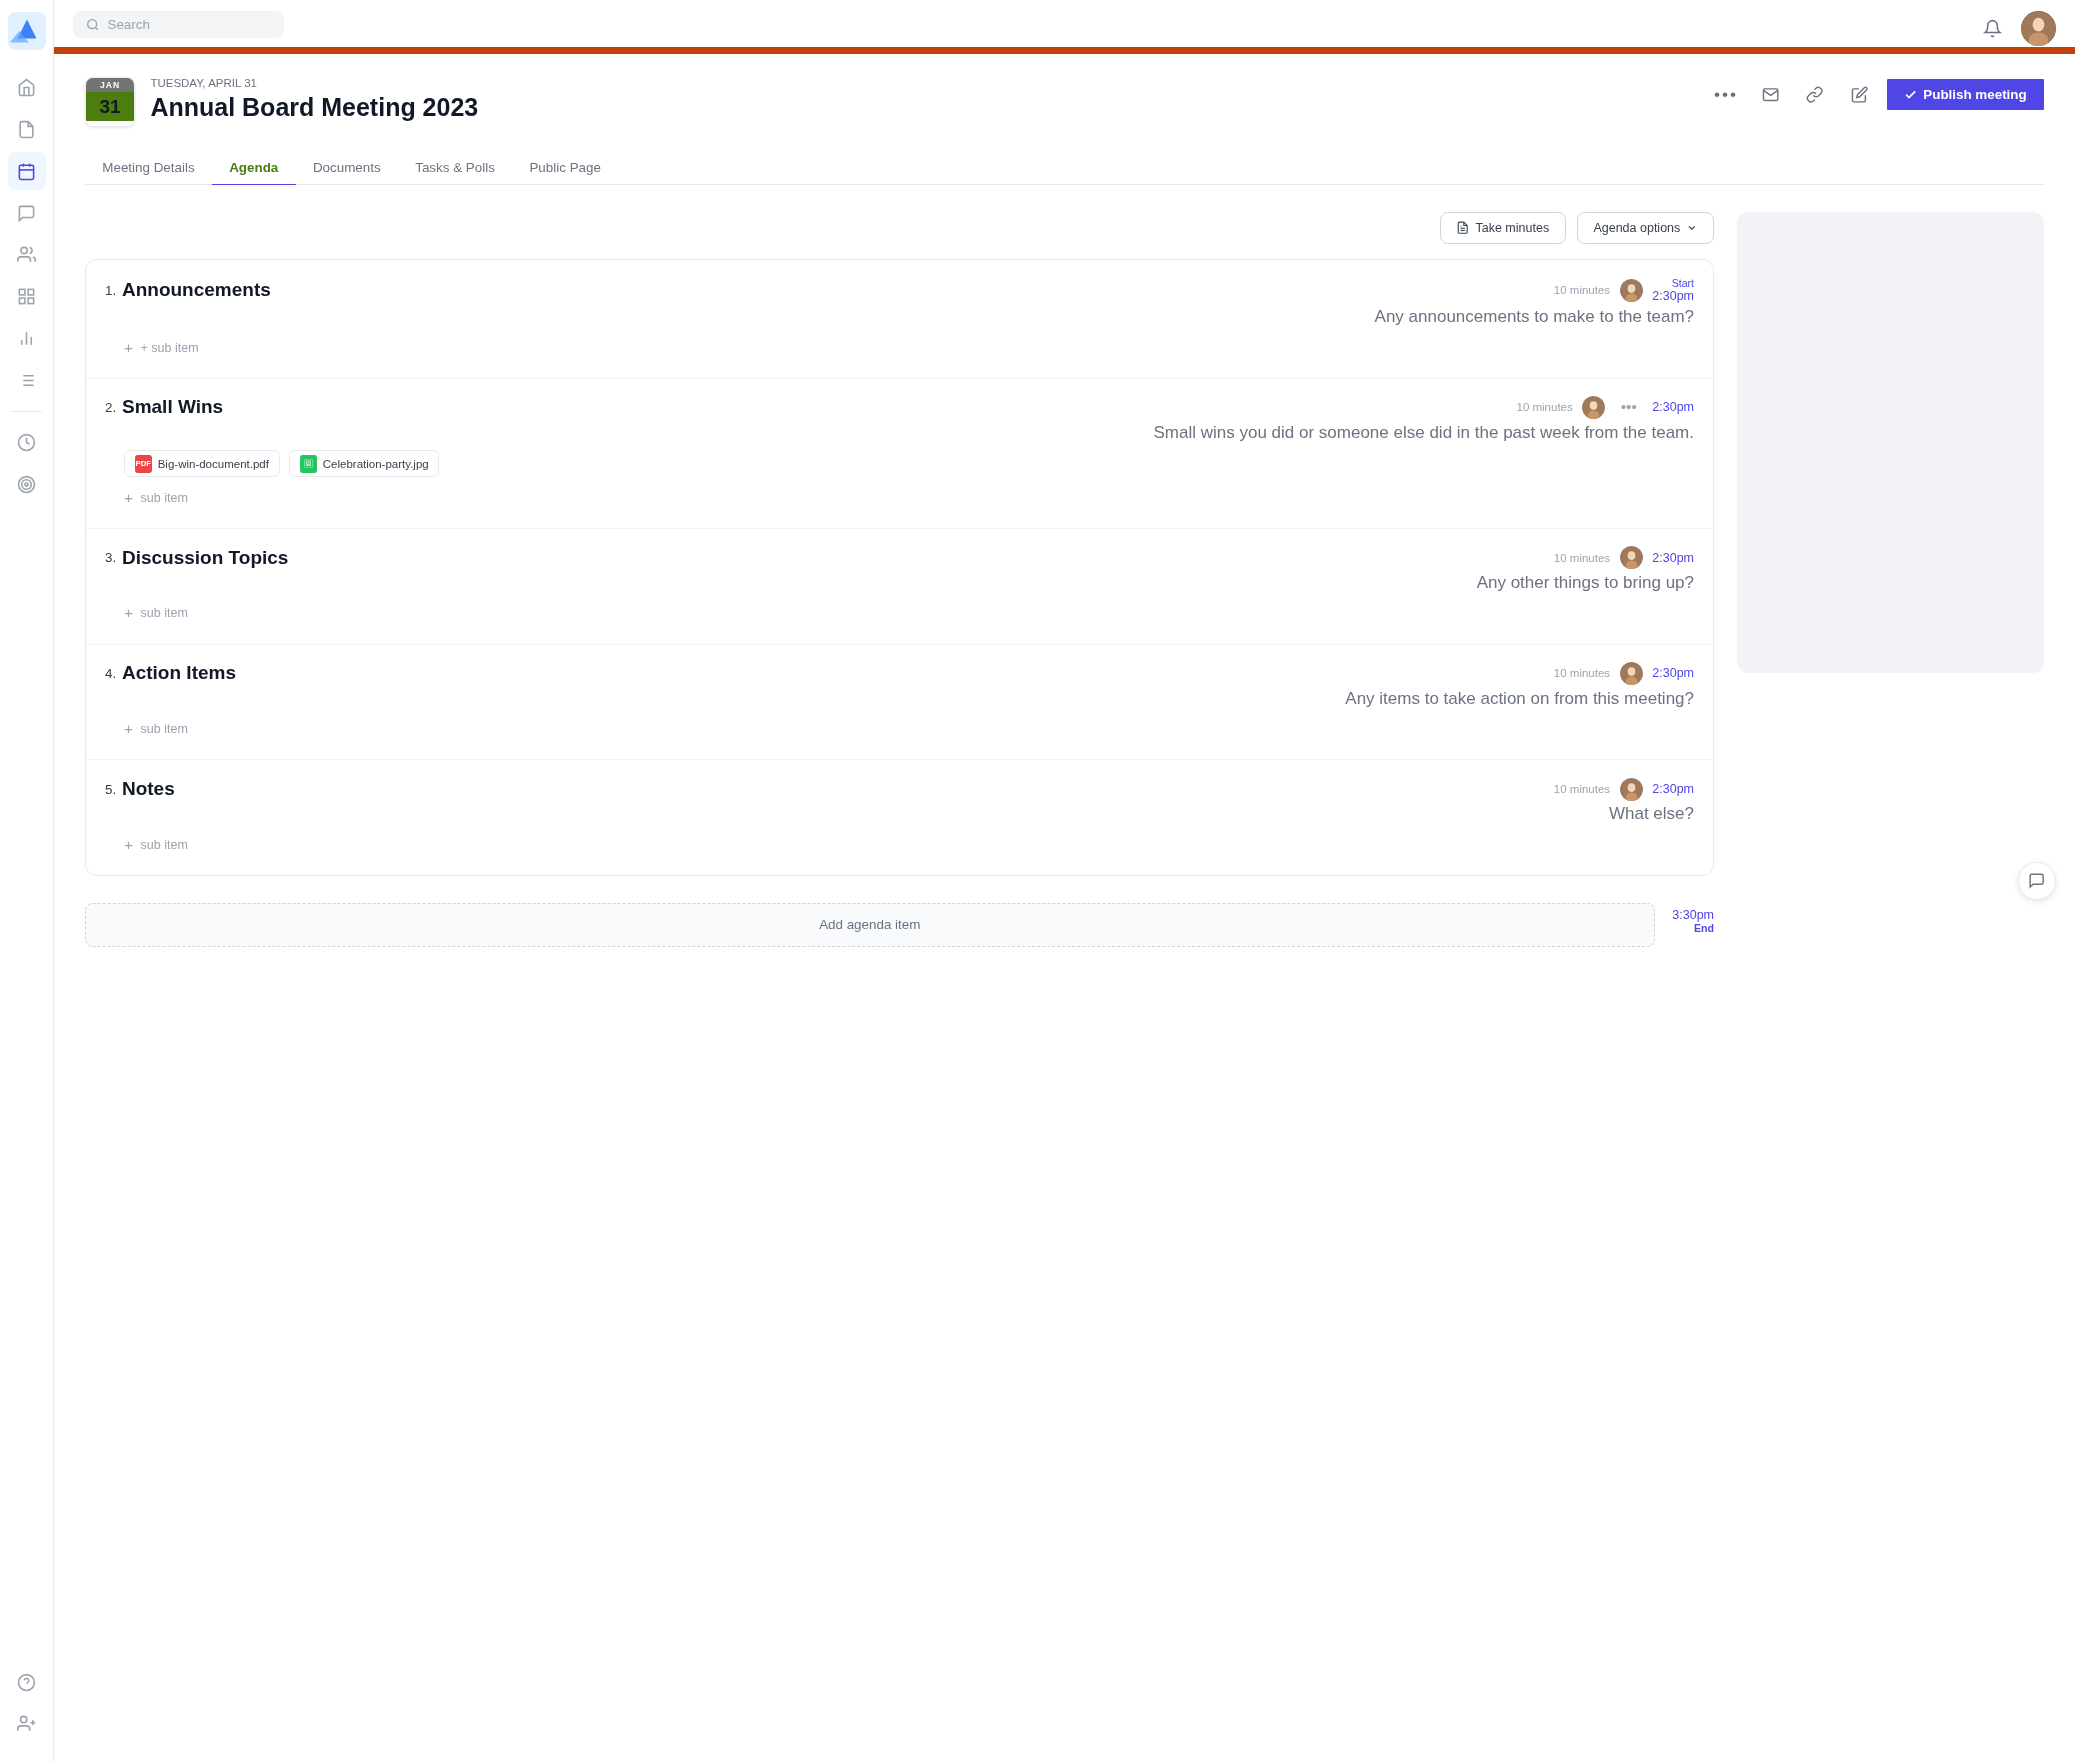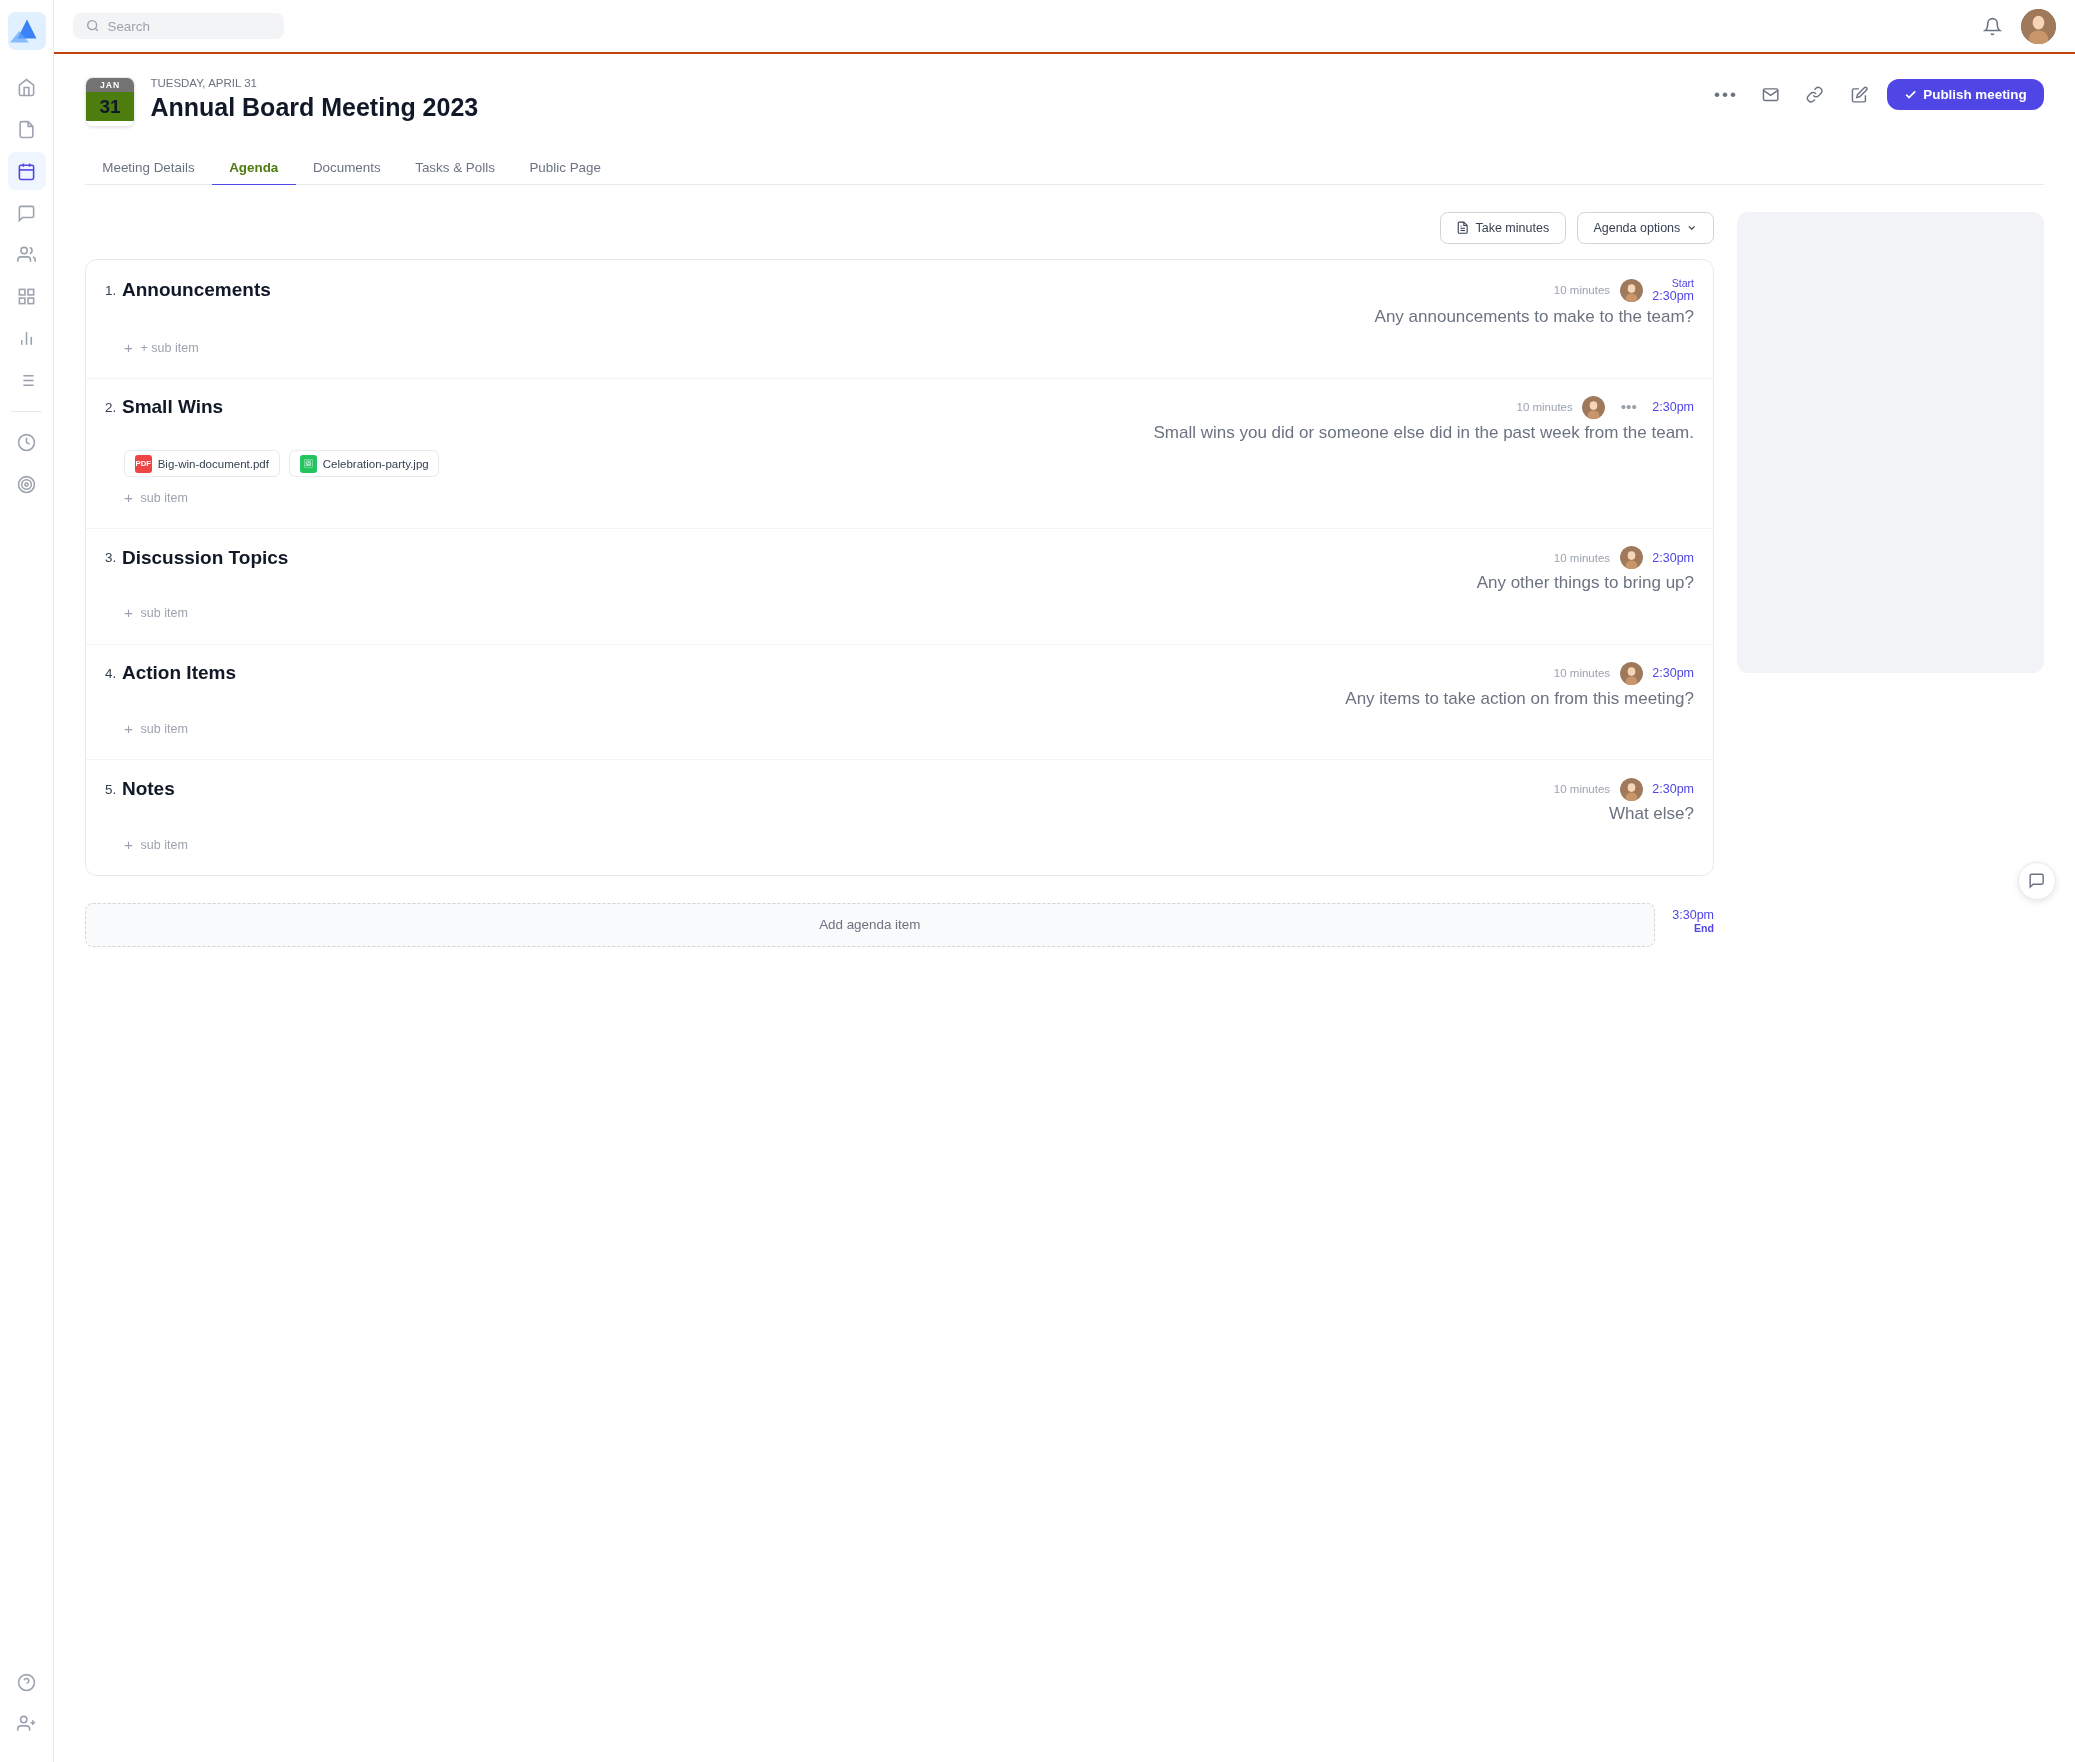--- a/index.html
+++ b/index.html
@@ -41,23 +41,23 @@
     .main {
       flex: 1;
       display: flex;
       flex-direction: column;
       overflow: hidden;
     }
 
     
     .topbar {
       height: 54px;
-      border-bottom: 2px solid #c2410c;
-      display: flex;
-      align-items: center;
+      border-bottom: 7px solid #c2410c;
+      display: flex;
+      align-items: flex-start;
       padding: 11px 19px;
       gap: 15.4px;
       flex-shrink: 0;
     }
     .search-box {
       display: flex;
       align-items: center;
       gap: 7.7px;
       background: #f3f4f6;
       border-radius: 7.7px;
@@ -141,21 +141,21 @@
       justify-content: center;
       border-radius: 7.7px;
       cursor: pointer;
       color: #6b7280;
       font-size: 15.4px;
     }
     .publish-btn {
       background: #4f46e5;
       color: #fff;
       border: none;
-      border-radius: 12px;
+      border-radius: 1px;
       padding: 7.7px 17.3px;
       font-size: 13.4px;
       font-weight: 600;
       cursor: pointer;
       display: flex;
       align-items: center;
       gap: 5.8px;
     }
 
     

